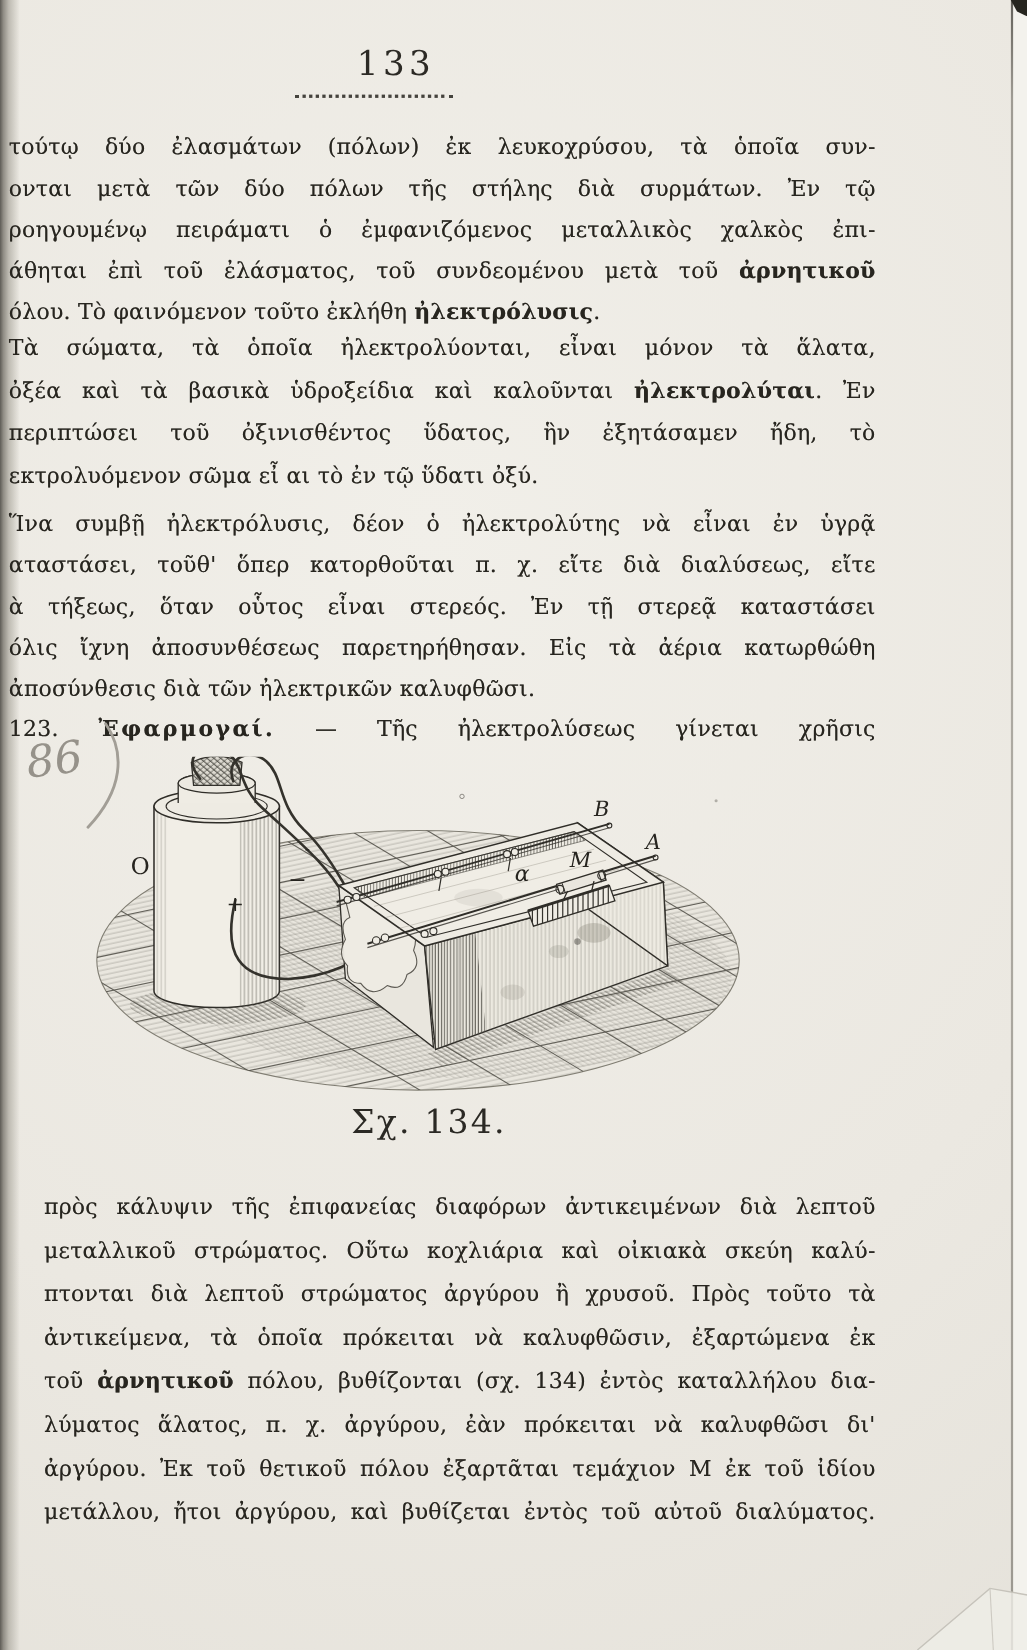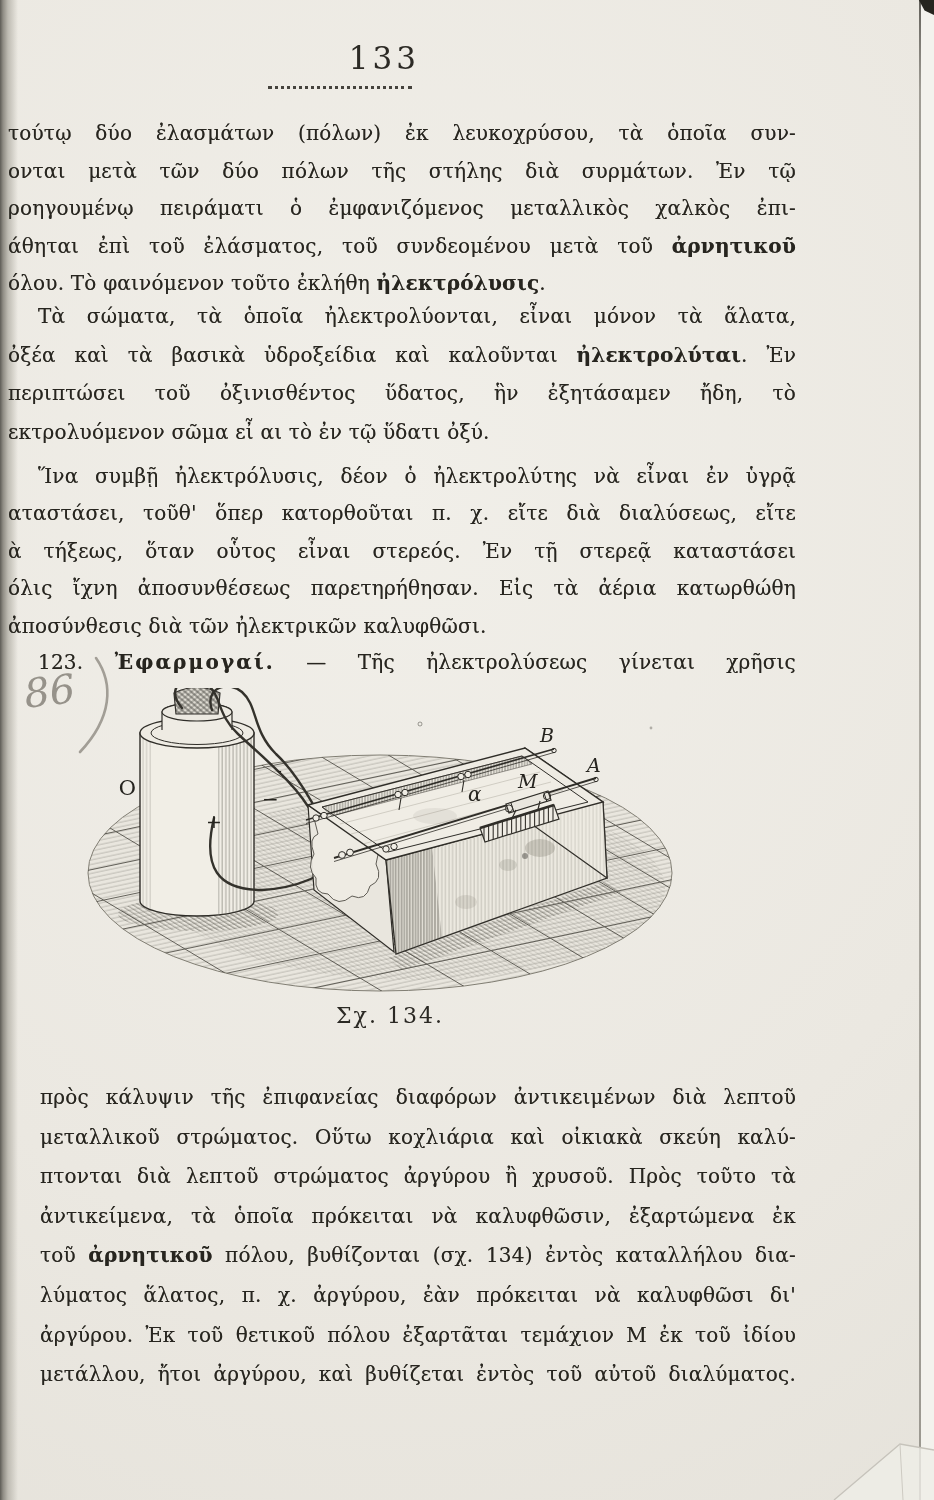--- a/index.html
+++ b/index.html
@@ -29,60 +29,60 @@
   }
   .corner-mark{
     position:absolute;left:913px;top:0;width:21px;height:15px;
     background:#26251f;
     clip-path:polygon(28% 0,100% 0,100% 100%,55% 70%);
   }
   .fold{position:absolute;right:0;bottom:0;width:120px;height:120px;}
   
   .pagenum{
     position:absolute;left:300px;top:40px;width:120px;
-    text-align:right;font-size:31px;letter-spacing:4px;color:#2c2a25;
+    text-align:center;font-size:31px;letter-spacing:4px;color:#2c2a25;
   }
   .pagenum-rule{
     position:absolute;left:268px;top:86px;width:144px;height:0;
     border-top:3px dotted #45433d;
   }
   
   .tblock{position:absolute;left:8px;width:788px;}
   .line{
     font-size:20px;
     text-align:justify;
     text-align-last:justify;
     white-space:normal;
     letter-spacing:.2px;
     color:#27251f;
     text-shadow:0 0 .5px rgba(45,43,38,.55);
   }
   .line.nj{text-align-last:left;}
-  .line.ind{padding-left:30px;}
+  .line.ind{}
   .b0 .line{height:37.6px;}
   .b1 .line{height:38.6px;}
   .b2 .line{height:37.4px;}
   .b3 .line{height:40px;}
   .b4 .line{height:39.6px;padding-left:32px;}
   .b0{top:121px;} .b1{top:304px;} .b2{top:464px;} .b3{top:650px;} .b4{top:1085px;}
   .em{font-weight:700;}
   .hb{font-weight:700;letter-spacing:2.2px;}
   
   .hand{position:absolute;left:22px;top:656px;width:120px;height:115px;pointer-events:none;}
   .hand .num{
     position:absolute;left:2px;top:12px;
     font-size:40px;font-style:italic;color:#96928a;
     transform:rotate(-7deg);
     font-family:"DejaVu Serif",serif;
   }
   
   .figure{position:absolute;left:70px;top:688px;width:620px;height:332px;}
   .caption{
     position:absolute;left:290px;top:1003px;width:200px;
-    text-align:center;font-size:22px;letter-spacing:2px;color:#2b2924;
+    text-align:center;font-size:30px;letter-spacing:2px;color:#2b2924;
   }
   svg text{font-family:"DejaVu Serif","Liberation Serif",serif;}
 </style>
 </head>
 <body>
 
 <div class="page">
 
   <div class="edge-right-paper"></div>
   <div class="edge-right-line"></div>

